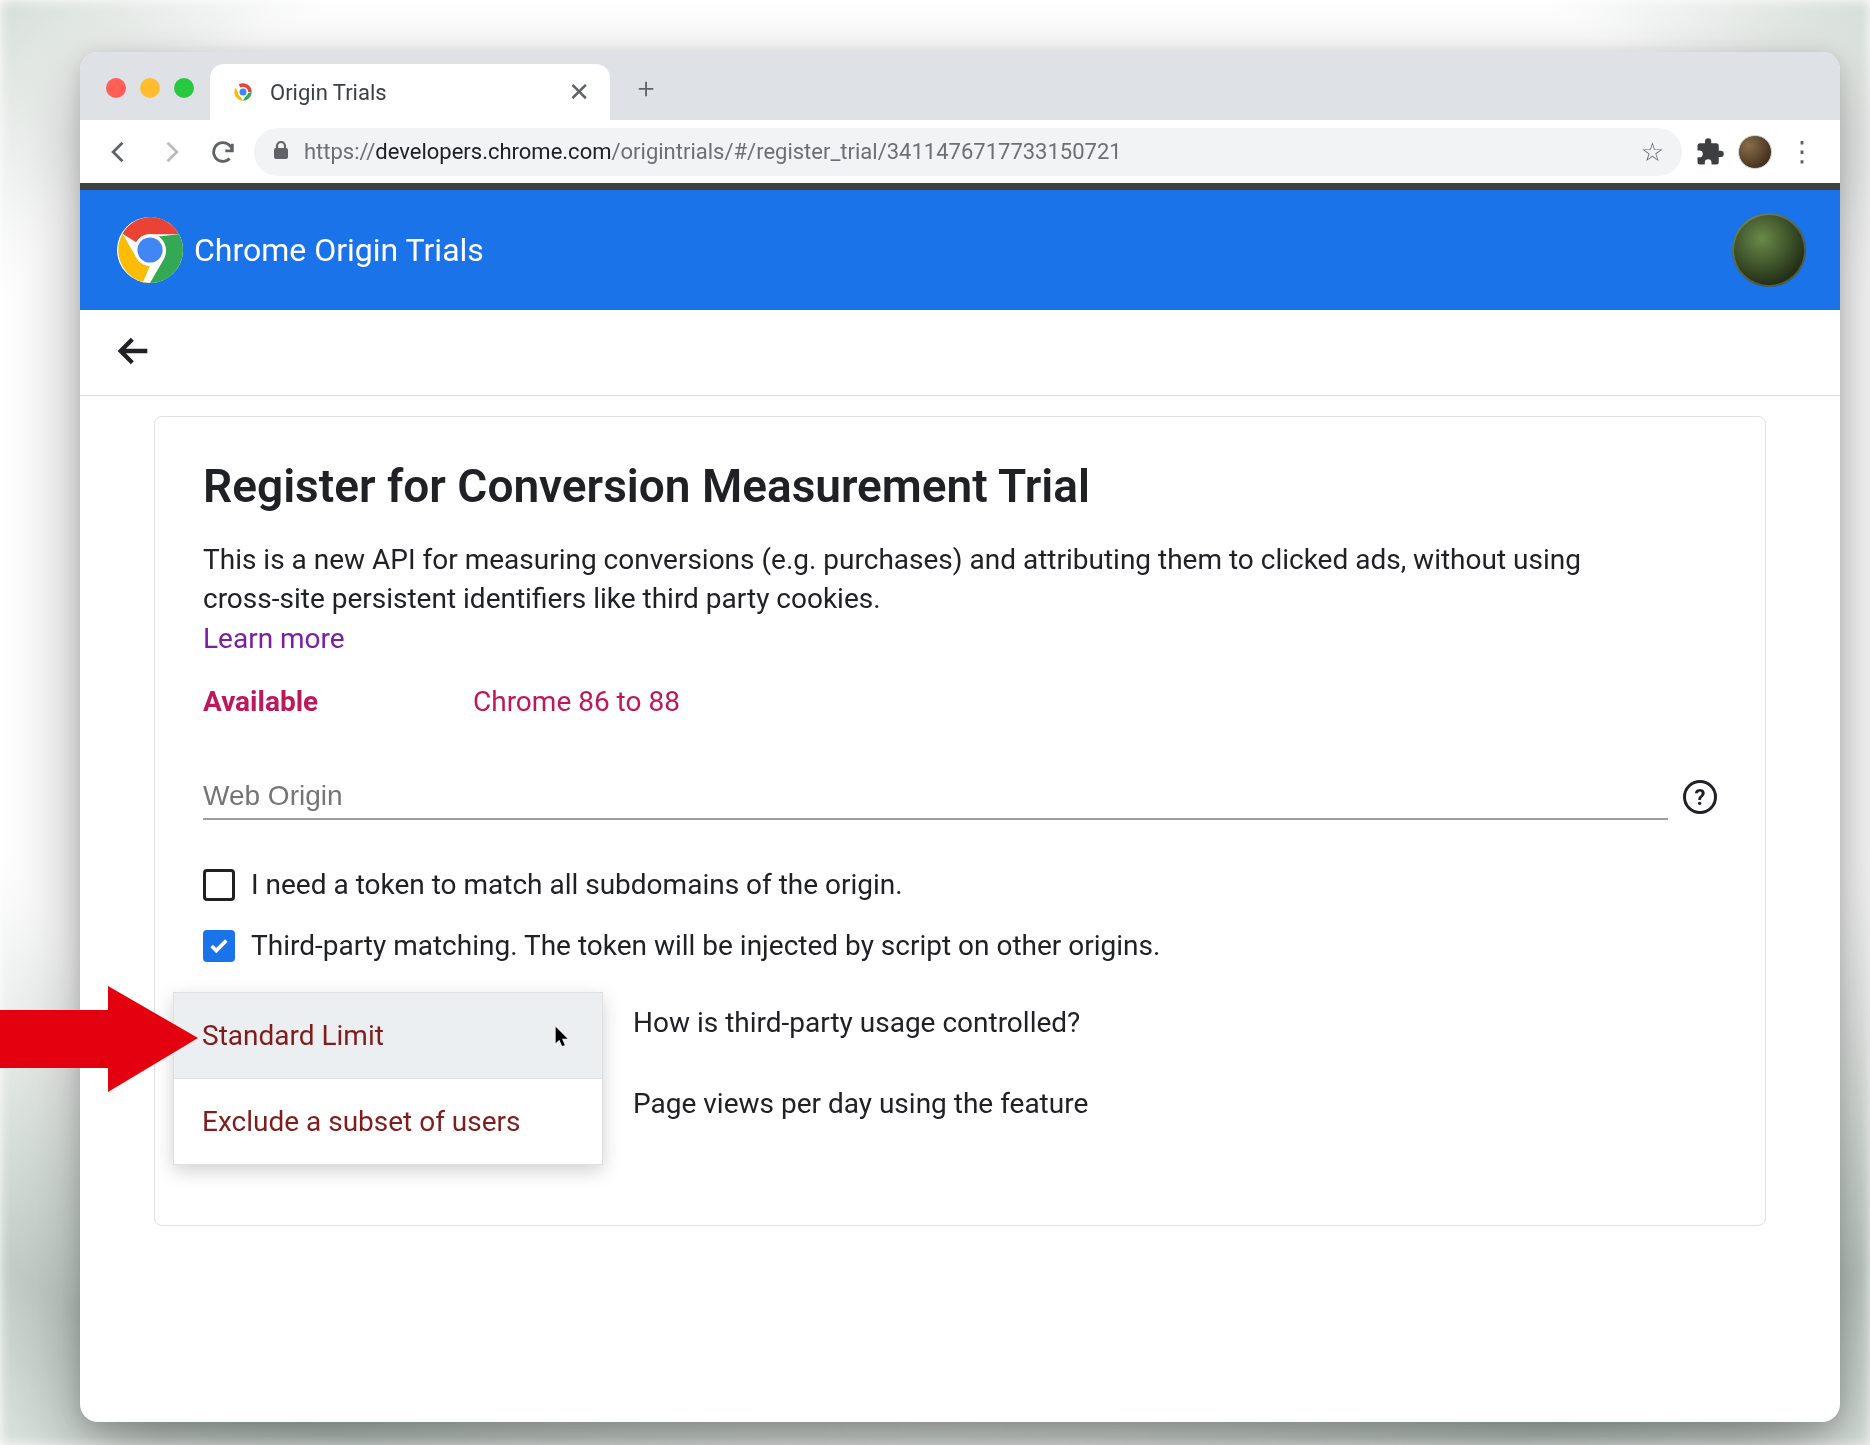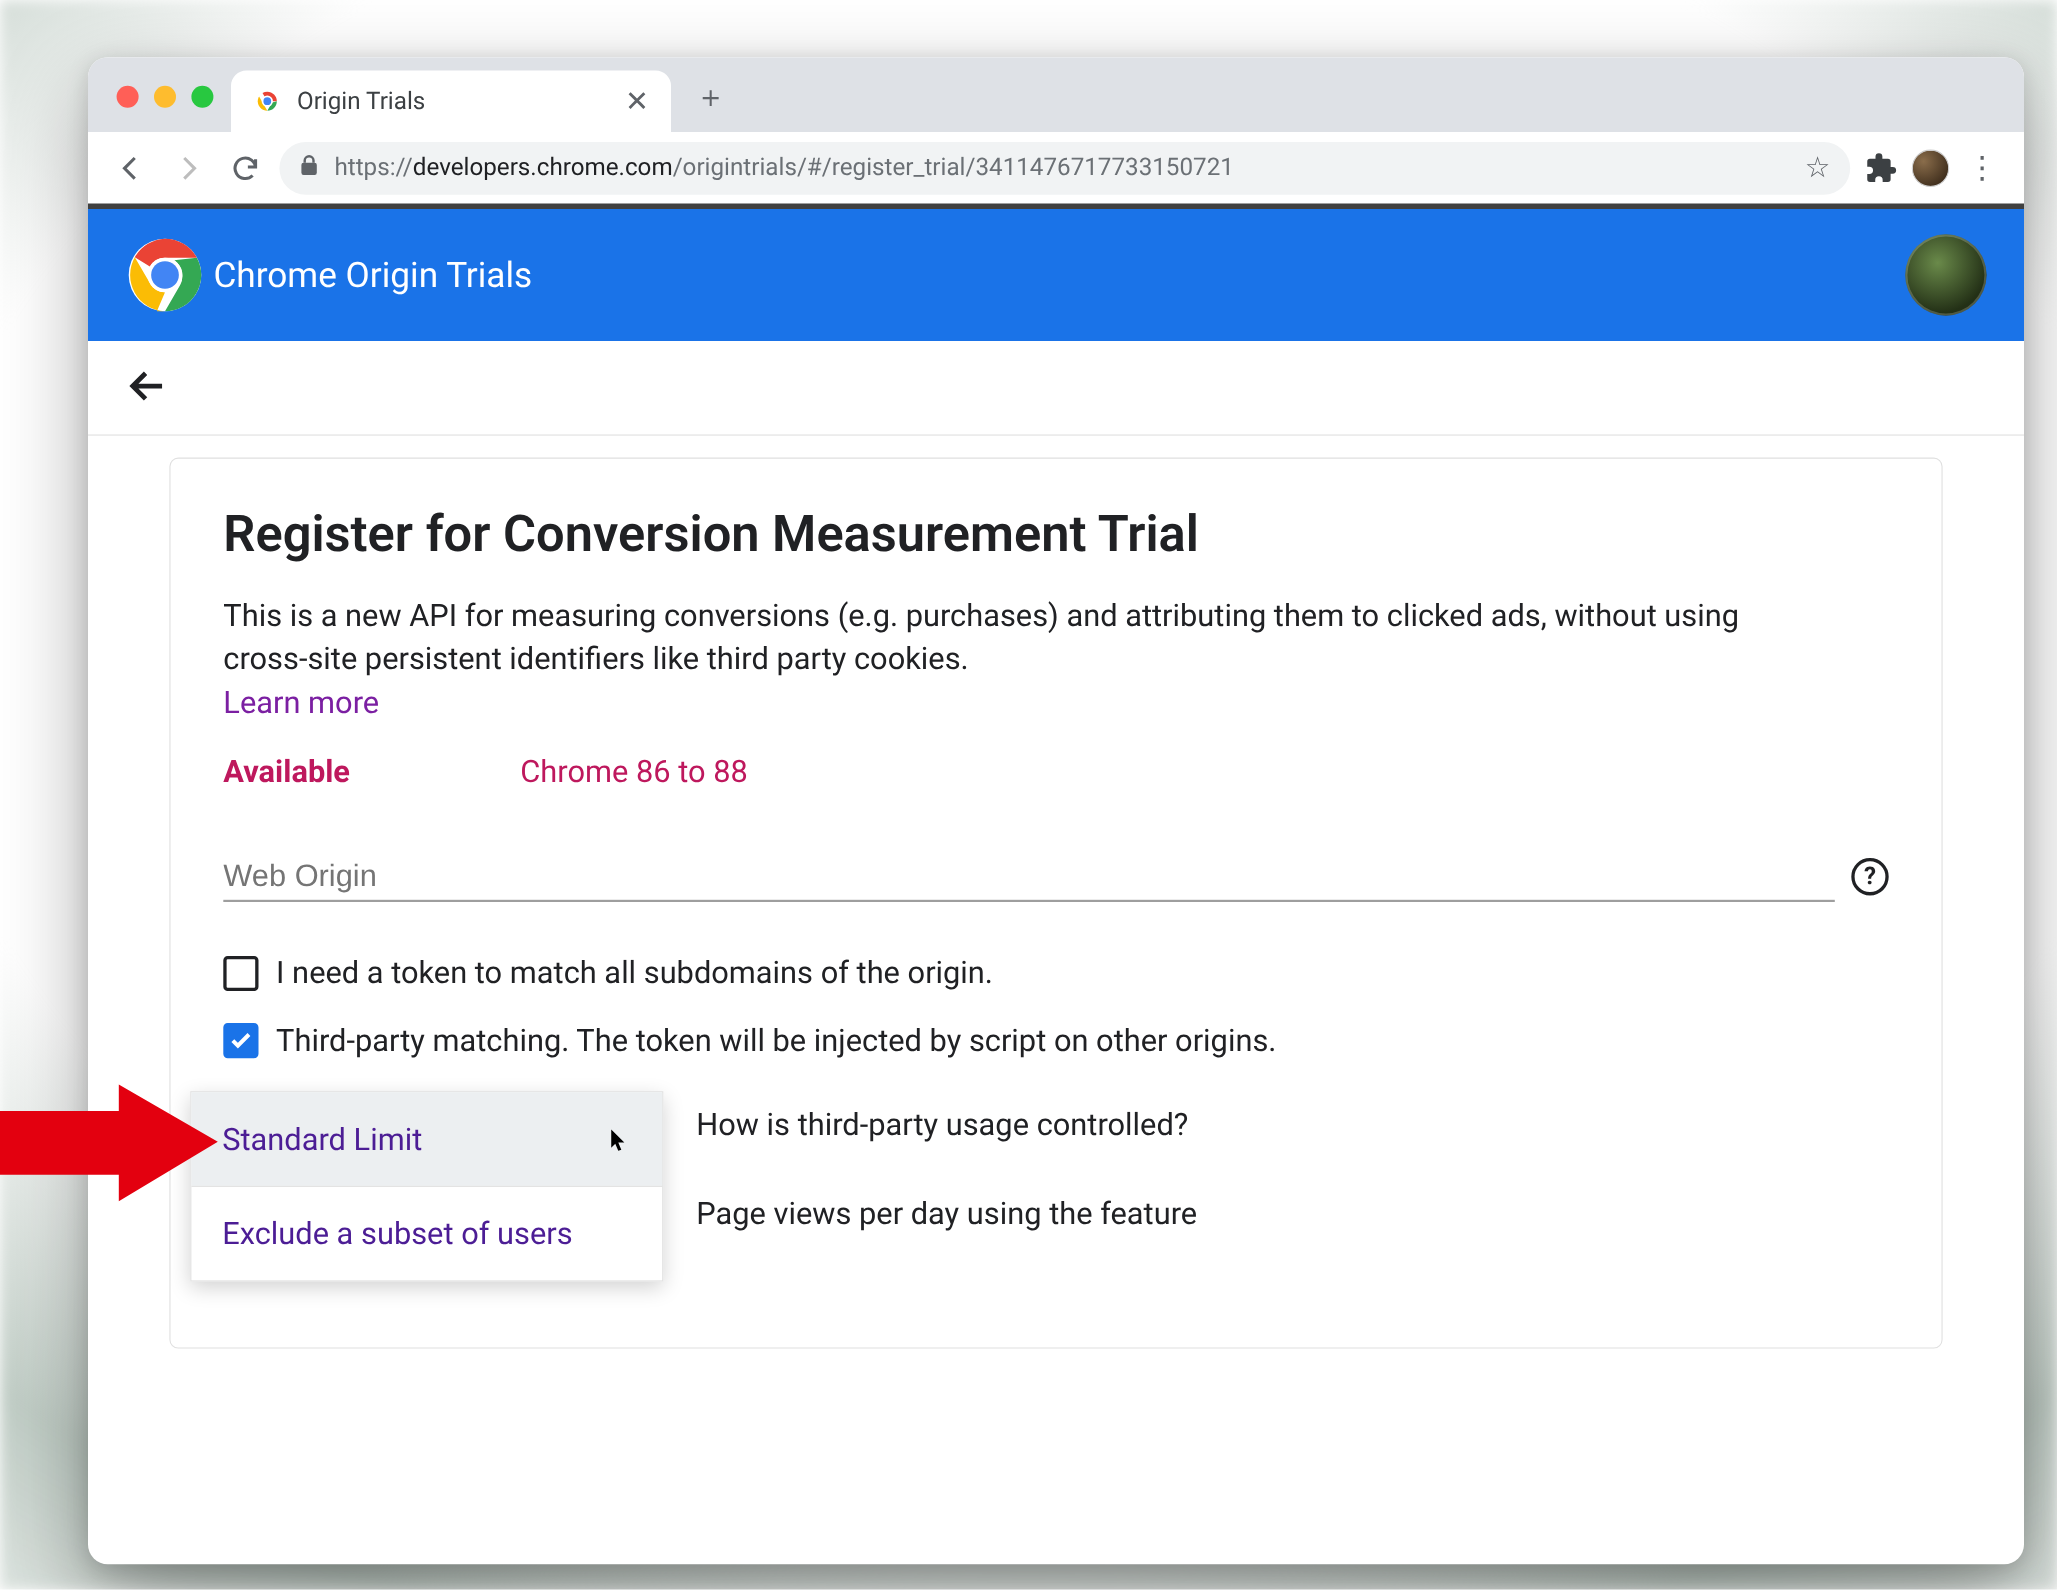--- a/index.html
+++ b/index.html
@@ -58,21 +58,21 @@
   }
   .tab .favicon { width:26px; height:26px; }
   .tab .title { flex:1; }
   .tab .close { font-size:26px; color:#5f6368; }
   .newtab { margin-left:18px; margin-bottom:14px; width:36px; height:36px; display:flex; align-items:center; justify-content:center; font-size:28px; color:#5f6368; border-radius:50%; }
 
   
   .toolbar {
     height: 70px;
     background:#fff;
-    border-bottom: 5px solid #404040;
+    border-bottom: 7px solid #404040;
     display:flex;
     align-items:center;
     padding: 0 18px;
     gap: 10px;
   }
   .nav-btn { width:42px; height:42px; display:flex; align-items:center; justify-content:center; color:#5f6368; border-radius:50%; }
   .nav-btn svg { width:28px; height:28px; }
   .nav-btn.dim { color:#bdbdbd; }
 
   .omnibox {
@@ -198,21 +198,21 @@
     width: 430px;
     border:1px solid #e0e0e0;
     box-shadow: 0 6px 18px rgba(0,0,0,0.18);
     background:#fff;
     position:relative;
     left:-30px;
   }
   .dd-item {
     padding: 26px 28px;
     font-size:28px;
-    color:#4c1d95;
+    color:#7f1d1d;
     display:flex;
     align-items:center;
     justify-content:space-between;
   }
   .dd-item.hover { background:#eceff1; }
   .dd-sep{height:1px;background:#e0e0e0;}
   .cursor { width:22px;height:22px; }
 
   .questions {
     display:flex;

